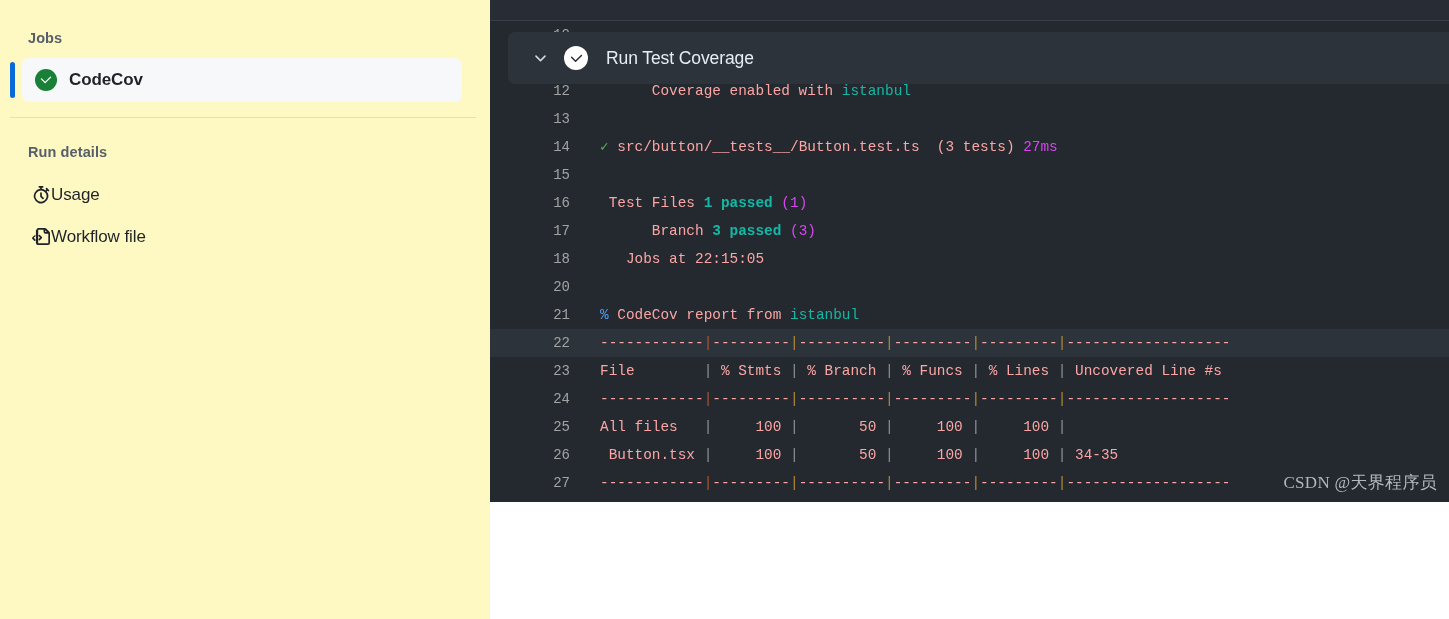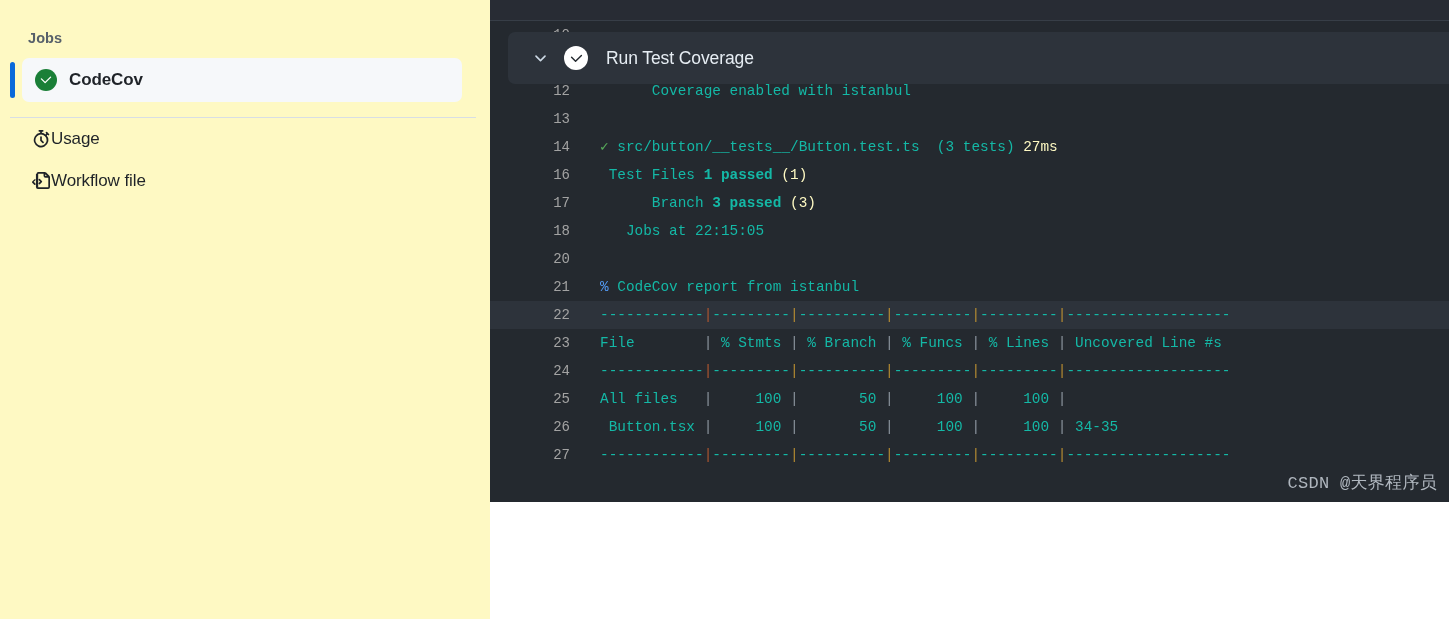--- a/index.html
+++ b/index.html
@@ -220,32 +220,32 @@
     color: #adbac7;
     padding-left: 15px;
   }
 
   
   .c-cyan   { color: #39c5cf; font-weight: bold; }
   .c-cyan2  { color: #39c5cf; }
   .c-yellow { color: #14b8a6; }
   .c-green  { color: #57ab5a; }
   .c-greenb { color: #14b8a6; font-weight: bold; text-align: right; }
-  .c-dim    { color: #fef9c3; }
-  .c-white  { color: #14b8a6; text-align: right; }
+  .c-dim    { color: #d946ef; }
+  .c-white  { color: #fca5a5; text-align: right; }
   .c-blue   { color: #539bf5; }
   .c-pipe   { color: #ae5630; }
   .c-pipey  { color: #b58b32; }
   .c-pipeb  { color: #8b949e; }
 
   .watermark {
     position: absolute;
     right: 12px;
     bottom: 8px;
-    font-family: Liberation Mono, monospace;
+    font-family: Liberation Serif, serif;
     font-size: 17px;
     color: #b0b7bf;
     z-index: 10;
     letter-spacing: 0.3px;
     text-align: right;
   }
 </style>
 </head>
 <body>
 
@@ -261,20 +261,21 @@
         <svg width="14" height="14" viewBox="0 0 16 16" aria-hidden="true">
           <path fill="#ffffff" d="M13.78 4.22a.75.75 0 0 1 0 1.06l-6.25 6.25a.75.75 0 0 1-1.06 0L2.22 7.28a.75.75 0 1 1 1.06-1.06L7 9.94l5.72-5.72a.75.75 0 0 1 1.06 0Z"></path>
         </svg>
       </span>
       <span class="job-label">CodeCov</span>
     </div>
   </div>
 
   <div class="sidebar-divider"></div>
 
+  <div class="section-title run-details-title">Run details</div>
 
   <div class="detail-row">
     <span class="detail-icon">
       <svg width="18" height="18" viewBox="0 0 16 16" aria-hidden="true">
         <path fill="currentColor" d="M5.75.75A.75.75 0 0 1 6.5 0h3a.75.75 0 0 1 0 1.5h-.75v1.05a6.5 6.5 0 0 1 3.22 1.34l.74-.74-.3-.3a.75.75 0 0 1 1.06-1.06l1.66 1.66a.75.75 0 1 1-1.06 1.06l-.3-.3-.68.68A6.5 6.5 0 1 1 7.25 2.55V1.5H6.5a.75.75 0 0 1-.75-.75ZM8 4a5 5 0 1 0 0 10A5 5 0 0 0 8 4Zm.75 2.25v2.69l1.53 1.53a.75.75 0 1 1-1.06 1.06L7.47 9.78A.75.75 0 0 1 7.25 9.25V6.25a.75.75 0 0 1 1.5 0Z"></path>
       </svg>
     </span>
     <span class="detail-label">Usage</span>
   </div>
 
@@ -307,20 +308,21 @@
     </span>
     <span class="step-title">Run Test Coverage</span>
   </div>
 
   <div class="log-body" id="log-body">
       <div class="log-line"><span class="ln">10</span><span class="lc"></span></div>
       <div class="log-line"><span class="ln">11</span><span class="lc"><span class="c-cyan">RUN</span><span>  </span><span class="c-cyan2">v0.25.3</span><span> </span><span class="c-dim">/home/runner/work/study-ui/study-ui/packages/smarty-ui-vite</span></span></div>
       <div class="log-line"><span class="ln">12</span><span class="lc"><span class="c-white">      Coverage enabled with </span><span class="c-yellow">istanbul</span></span></div>
       <div class="log-line"><span class="ln">13</span><span class="lc"></span></div>
       <div class="log-line"><span class="ln">14</span><span class="lc"><span class="c-green">✓</span><span class="c-white"> src/button/__tests__/Button.test.ts</span><span class="c-white">  (3 tests)</span><span class="c-dim"> 27ms</span></span></div>
+      <div class="log-line"><span class="ln">15</span><span class="lc"></span></div>
       <div class="log-line"><span class="ln">16</span><span class="lc"><span class="c-white"> Test Files </span><span class="c-greenb">1 passed</span><span class="c-dim"> (1)</span></span></div>
       <div class="log-line"><span class="ln">17</span><span class="lc"><span class="c-white">      Branch </span><span class="c-greenb">3 passed</span><span class="c-dim"> (3)</span></span></div>
       <div class="log-line"><span class="ln">18</span><span class="lc"><span class="c-white">   Jobs at </span><span class="c-white">22:15:05</span></span></div>
       <div class="log-line"><span class="ln">20</span><span class="lc"></span></div>
       <div class="log-line"><span class="ln">21</span><span class="lc"><span class="c-blue">%</span><span class="c-white"> CodeCov report from </span><span class="c-yellow">istanbul</span></span></div>
       <div class="log-line hl"><span class="ln">22</span><span class="lc"><span class="c-white">------------</span><span class="c-pipe">|</span><span class="c-white">---------</span><span class="c-pipey">|</span><span class="c-white">----------</span><span class="c-pipey">|</span><span class="c-white">---------</span><span class="c-pipey">|</span><span class="c-white">---------</span><span class="c-pipey">|</span><span class="c-white">-------------------</span></span></div>
       <div class="log-line"><span class="ln">23</span><span class="lc"><span class="c-white">File        </span><span class="c-pipeb">|</span><span class="c-white"> % Stmts </span><span class="c-pipeb">|</span><span class="c-white"> % Branch </span><span class="c-pipeb">|</span><span class="c-white"> % Funcs </span><span class="c-pipeb">|</span><span class="c-white"> % Lines </span><span class="c-pipeb">|</span><span class="c-white"> Uncovered Line #s</span></span></div>
       <div class="log-line"><span class="ln">24</span><span class="lc"><span class="c-white">------------</span><span class="c-pipe">|</span><span class="c-white">---------</span><span class="c-pipey">|</span><span class="c-white">----------</span><span class="c-pipey">|</span><span class="c-white">---------</span><span class="c-pipey">|</span><span class="c-white">---------</span><span class="c-pipey">|</span><span class="c-white">-------------------</span></span></div>
       <div class="log-line"><span class="ln">25</span><span class="lc"><span class="c-white">All files   </span><span class="c-pipeb">|</span><span class="c-white">     100 </span><span class="c-pipeb">|</span><span class="c-white">       50 </span><span class="c-pipeb">|</span><span class="c-white">     100 </span><span class="c-pipeb">|</span><span class="c-white">     100 </span><span class="c-pipeb">|</span><span class="c-white">                   </span></span></div>
       <div class="log-line"><span class="ln">26</span><span class="lc"><span class="c-white"> Button.tsx </span><span class="c-pipeb">|</span><span class="c-white">     100 </span><span class="c-pipeb">|</span><span class="c-white">       50 </span><span class="c-pipeb">|</span><span class="c-white">     100 </span><span class="c-pipeb">|</span><span class="c-white">     100 </span><span class="c-pipeb">|</span><span class="c-white"> 34-35</span></span></div>

